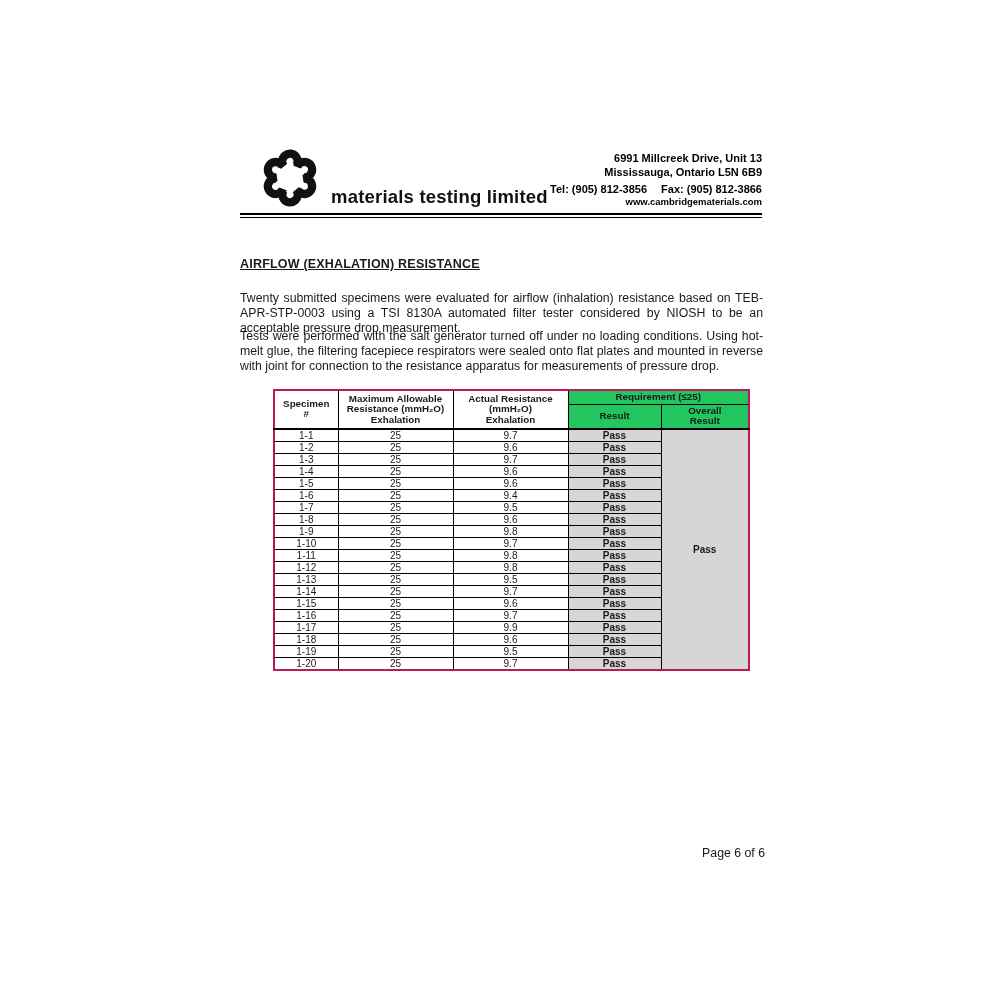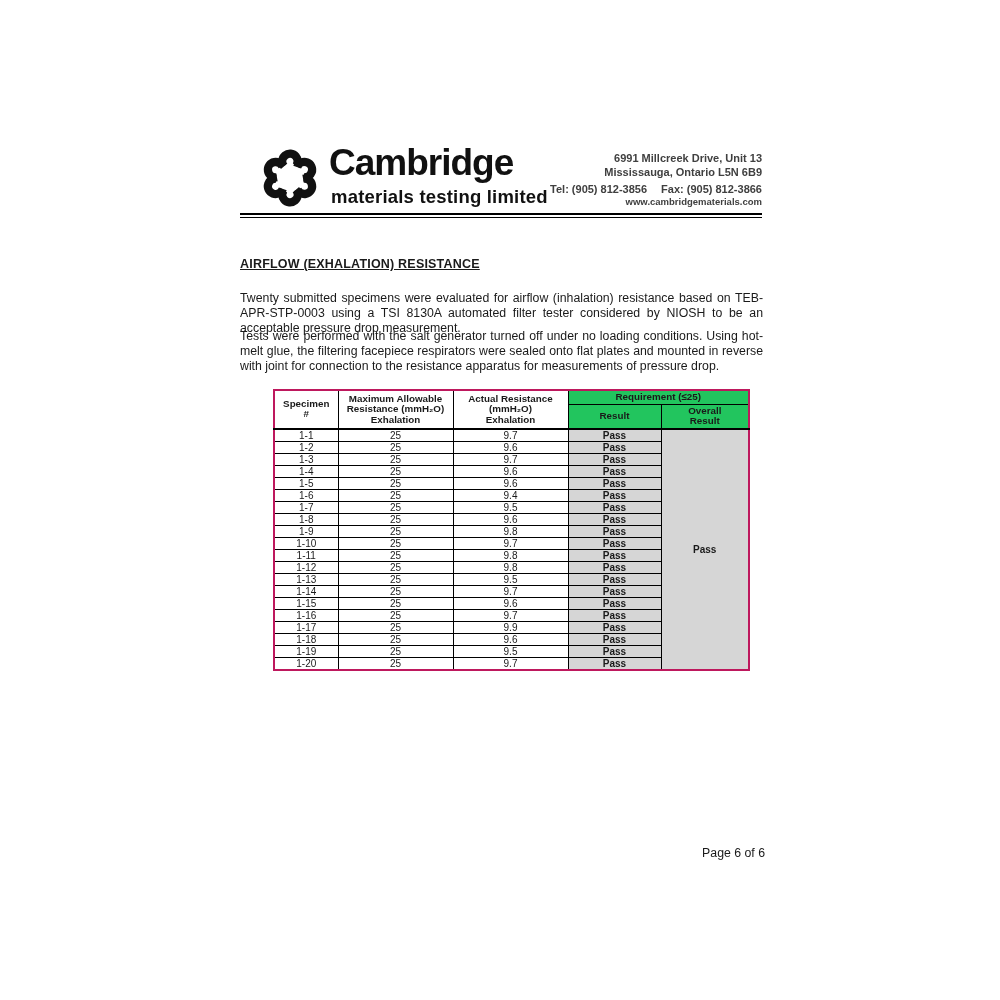--- a/index.html
+++ b/index.html
@@ -8,21 +8,21 @@
     font-family:"Liberation Sans","DejaVu Sans",sans-serif;color:#1a1a1a;
     -webkit-font-smoothing:antialiased;
   }
   .page{position:absolute;inset:0;background:#fff;}
 
   
   .logo{position:absolute;left:252px;top:146px;width:76px;height:64px;}
   .brand-name{position:absolute;left:329px;top:142px;font-size:37px;font-weight:bold;letter-spacing:-1px;color:#111;}
   .brand-tag{position:absolute;left:331px;top:186px;font-size:18.5px;font-weight:bold;letter-spacing:.2px;color:#111;}
 
-  .addr{position:absolute;right:238px;top:151px;text-align:right;font-weight:bold;color:#404040;}
+  .addr{position:absolute;right:238px;top:151px;text-align:right;font-weight:bold;color:#000000;}
   .addr-line{font-size:11px;line-height:14px;}
   .tel-row{font-size:11px;line-height:13px;margin-top:4px;}
   .fax-part{margin-left:14px;}
   .web-line{font-size:9.5px;line-height:11px;}
 
   .double-rule{position:absolute;left:240px;top:213px;width:522px;height:2px;
     border-top:2.5px solid #000;border-bottom:1px solid #000;}
 
   .ref-block{position:absolute;right:238px;top:221px;text-align:right;font-size:12.3px;line-height:13.5px;}
 
@@ -71,21 +71,20 @@
         </g>
       <g transform="rotate(240,50,50)">
           <circle cx="50" cy="24" r="12" transform="rotate(140,50,24)"></circle>
         </g>
       <g transform="rotate(300,50,50)">
           <circle cx="50" cy="24" r="12" transform="rotate(140,50,24)"></circle>
         </g>
     </g>
   </svg>
 
-  <div class="brand-name">Cambridge</div>
   <div class="brand-tag">materials testing limited</div>
 
   <div class="addr">
     <div class="addr-line">6991 Millcreek Drive, Unit 13</div>
     <div class="addr-line">Mississauga, Ontario L5N 6B9</div>
     <div class="tel-row">
       <span>Tel: (905) 812-3856</span><span class="fax-part">Fax: (905) 812-3866</span>
     </div>
     <div class="web-line">www.cambridgematerials.com</div>
   </div>

